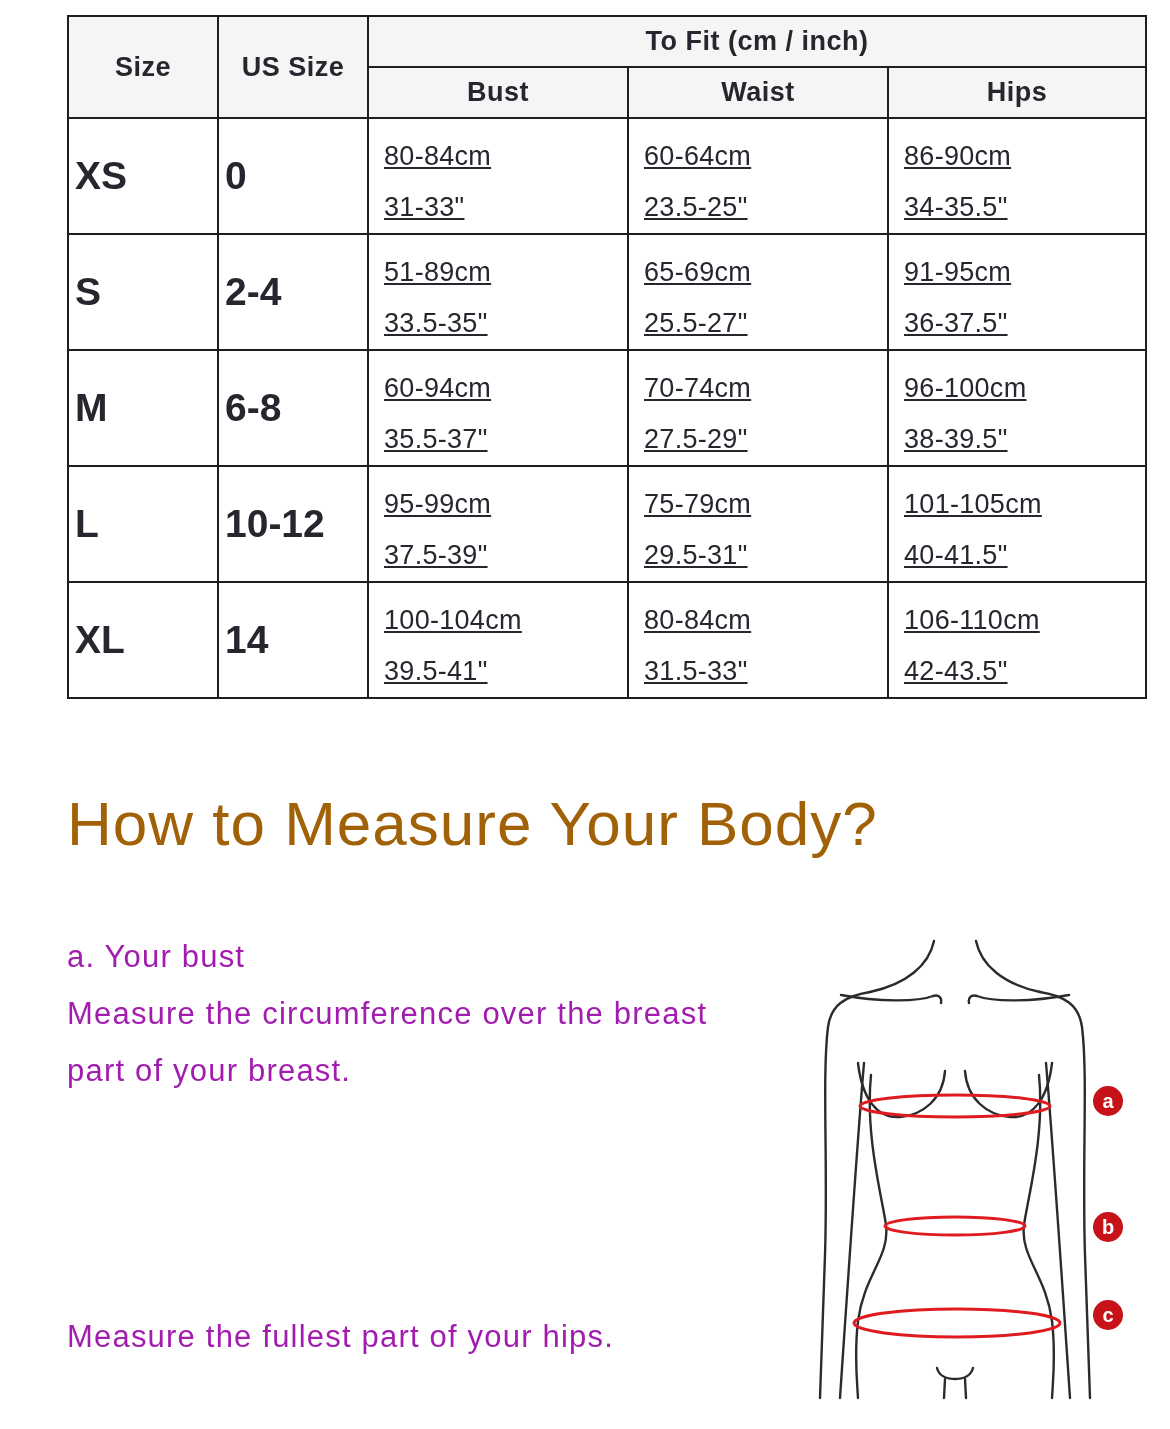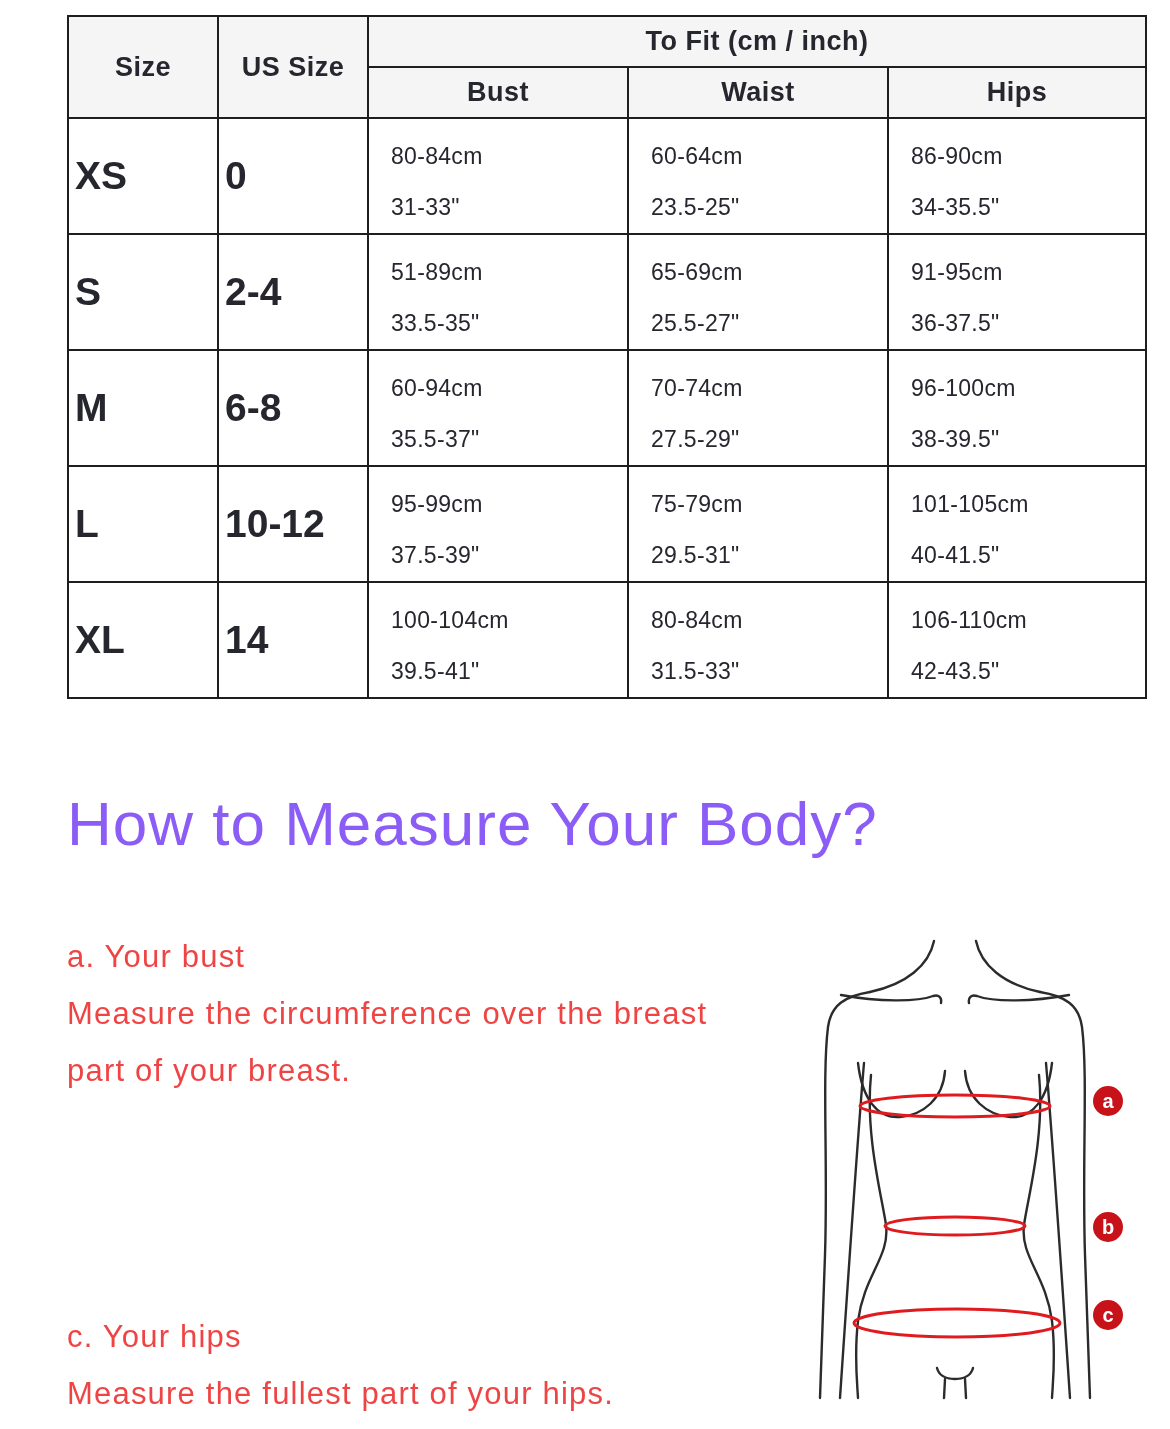--- a/index.html
+++ b/index.html
@@ -37,46 +37,47 @@
   .size-table .hrow1 { height: 51px; }
   .size-table .hrow2 { height: 51px; }
   .size-table td { height: 104px; background: #ffffff; vertical-align: top; }
   .lbl-cell {
     font-weight: bold;
     font-size: 39px;
     vertical-align: middle !important;
     padding-left: 6px !important;
   }
   .meas {
-    padding: 12px 0 0 22px;
-    font-size: 23px;
+    padding: 12px 0 0 15px;
+    font-size: 27px;
     line-height: 51px;
     letter-spacing: 0.3px;
+    text-decoration: underline;
   }
 
   
   .h1 {
     position: absolute;
     left: 45px;
     top: 788px;
     font-size: 62px;
     font-weight: 400;
     letter-spacing: 1px;
-    color: #8b5cf6;
+    color: #a16207;
     white-space: nowrap;
   }
 
   
   .instr {
     position: absolute;
     left: 45px;
     font-size: 31px;
     line-height: 57px;
     letter-spacing: 1.2px;
-    color: #ef4444;
+    color: #a21caf;
   }
   .instr-a { top: 928px; }
   .instr-b { top: 1146px; }
   .instr-c { top: 1308px; }
 
   
   .figure-wrap {
     position: absolute;
     left: 785px;
     top: 935px;
@@ -236,21 +237,20 @@
   <div class="h1">How to Measure Your Body?</div>
 
   <div class="instr instr-a">
     <div>a. Your bust</div>
     <div>Measure the circumference over the breast</div>
     <div>part of your breast.</div>
   </div>
 
 
   <div class="instr instr-c">
-    <div>c. Your hips</div>
     <div>Measure the fullest part of your hips.</div>
   </div>
 
   <div class="figure-wrap">
     <svg width="330" height="494" viewBox="0 0 330 494" xmlns="http://www.w3.org/2000/svg">
       <g fill="none" stroke="#2b2b2b" stroke-width="2.4" stroke-linecap="round">
 
         <path d="M 127 6 C 122 30, 100 49, 63 57"></path>
         <path d="M 169 6 C 174 30, 196 49, 233 57"></path>
 

